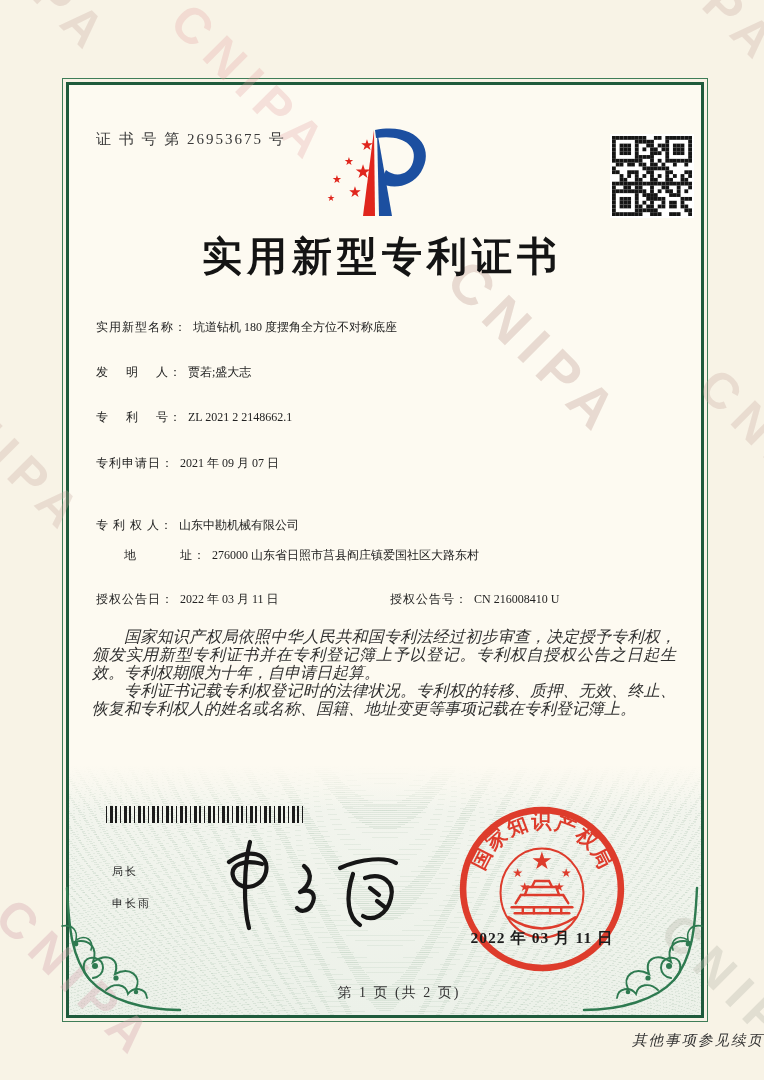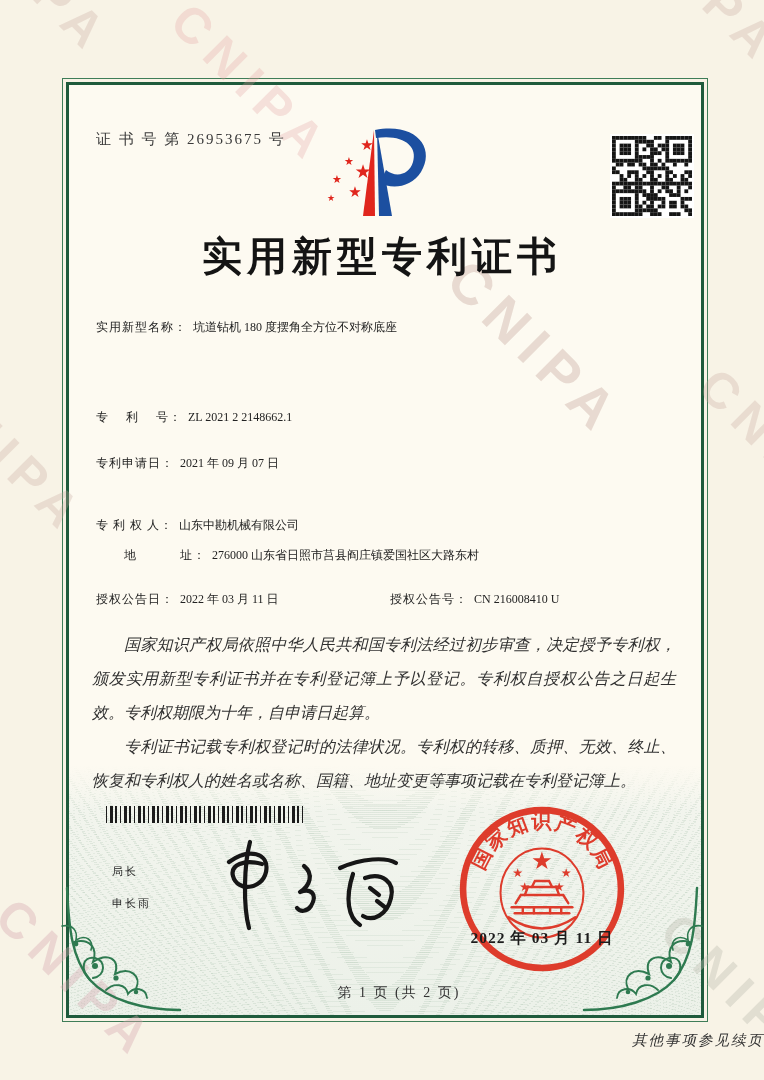--- a/index.html
+++ b/index.html
@@ -42,21 +42,21 @@
     font-size:40px; font-weight:bold; letter-spacing:5px; color:#141414; z-index:5;
   }
   
   .row{ position:absolute; left:96px; font-size:12px; z-index:5; white-space:nowrap; }
   .row .lbl{ display:inline-block; letter-spacing:1px; color:#222; }
   .row .val{ margin-left:6px; color:#222; }
   .grp2{ position:absolute; left:390px; top:0; }
   
   .body-text{
     position:absolute; left:92px; top:628px; width:584px; z-index:5;
-    font-size:16px; line-height:34px; text-align:justify; color:#303030;
+    font-size:16px; line-height:18px; text-align:justify; color:#303030;
     font-style:italic;
   }
   .body-text p{ margin:0; text-indent:2em; }
   
   .barcode{ position:absolute; left:106px; top:806px; z-index:5; }
   .sig-label{
     position:absolute; left:112px; z-index:5; font-size:11px; color:#1d1d1d;
     font-family:"Liberation Sans","DejaVu Sans",sans-serif; letter-spacing:2px;
   }
   .signature{ position:absolute; left:212px; top:830px; z-index:5; }
@@ -400,20 +400,23 @@
       <rect x="64" y="80" width="4" height="4" fill="#151515"></rect>
       <rect x="68" y="80" width="4" height="4" fill="#151515"></rect>
       <rect x="80" y="80" width="4" height="4" fill="#151515"></rect>
     </svg>
 
   <div class="title">实用新型专利证书</div>
 
   <div class="row" style="top:319px;">
     <span class="lbl">实用新型名称：</span><span class="val">坑道钻机 180 度摆角全方位不对称底座</span>
   </div>
+  <div class="row" style="top:364px;">
+    <span class="lbl">发　 明 　人：</span><span class="val">贾若;盛大志</span>
+  </div>
   <div class="row" style="top:409px;">
     <span class="lbl">专　 利 　号：</span><span class="val">ZL 2021 2 2148662.1</span>
   </div>
   <div class="row" style="top:455px;">
     <span class="lbl">专利申请日：</span><span class="val">2021 年 09 月 07 日</span>
   </div>
   <div class="row" style="top:501px;margin-top:16px;">
     <span class="lbl">专 利 权 人：</span><span class="val">山东中勘机械有限公司</span>
   </div>
   <div class="row" style="top:547px;margin-left:28px;">

